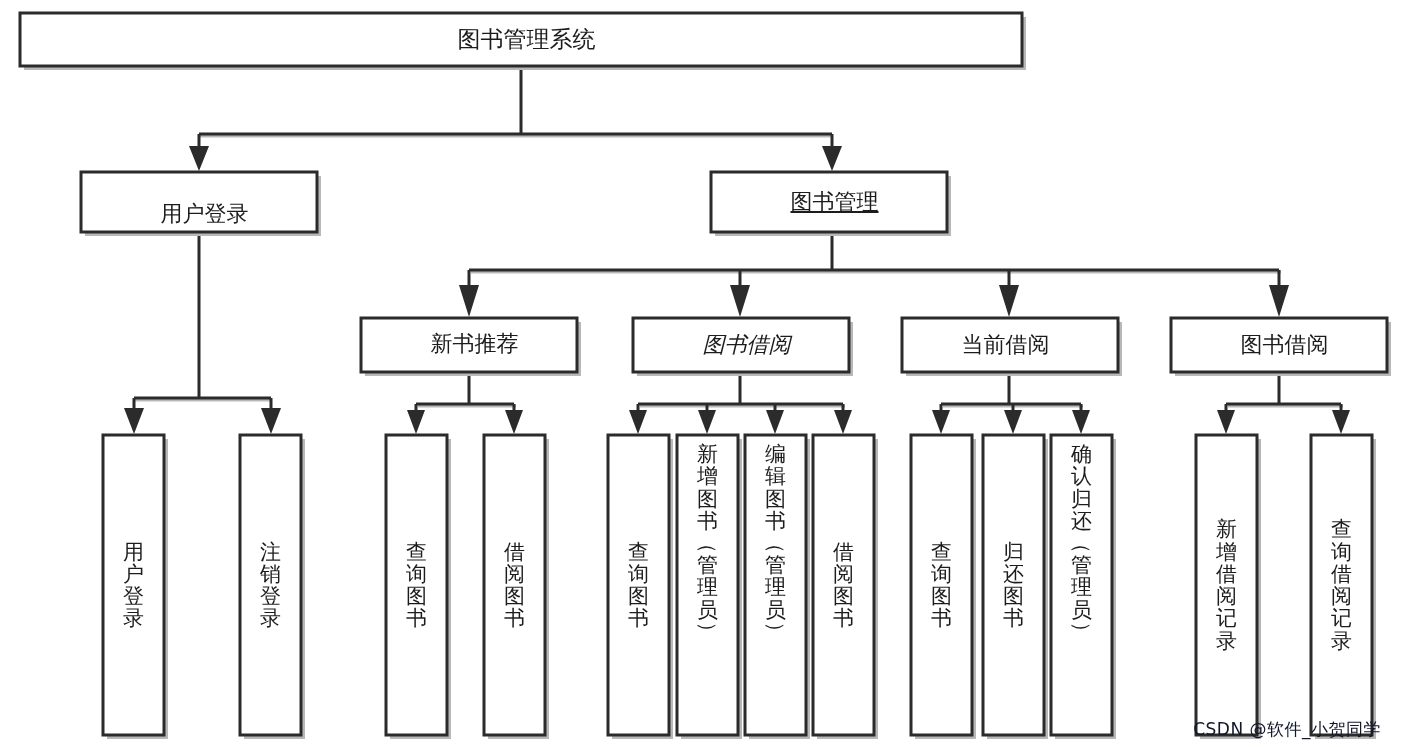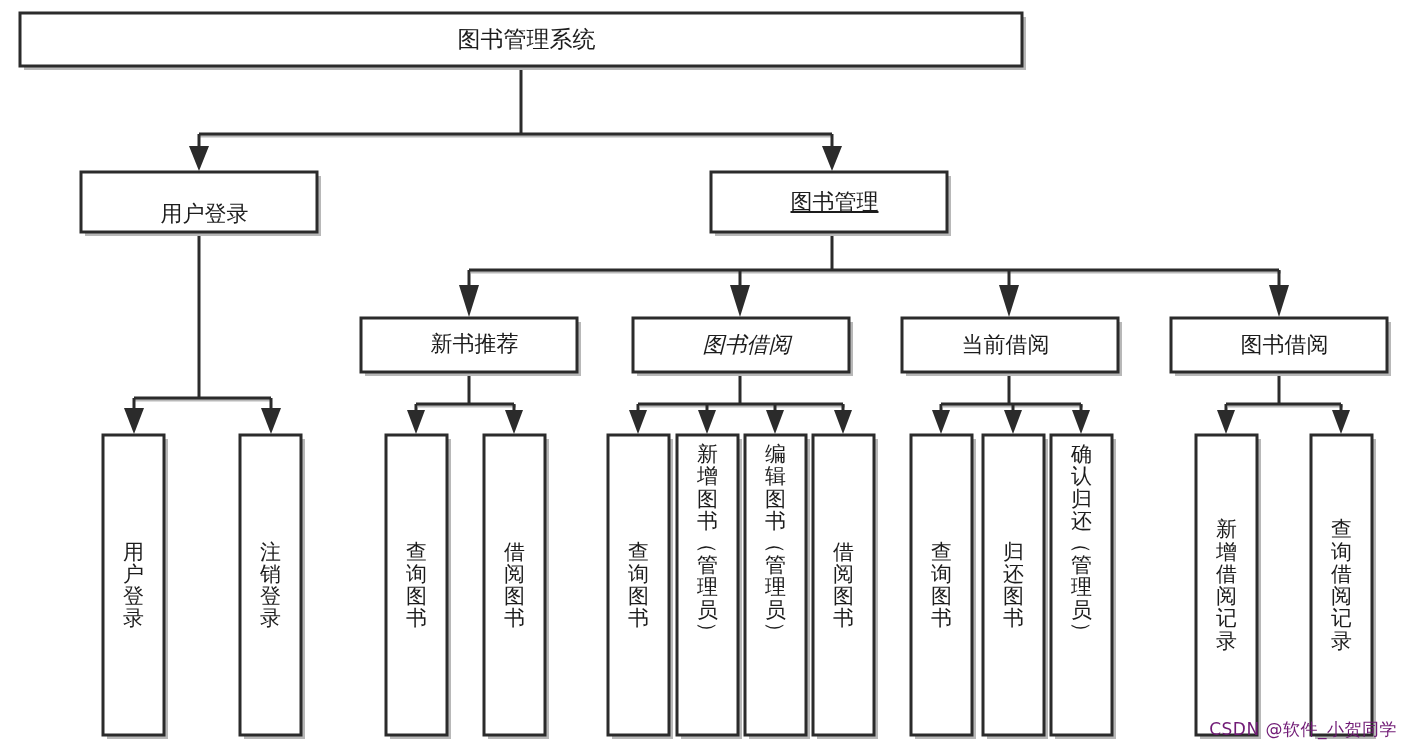--- a/index.html
+++ b/index.html
@@ -43,25 +43,25 @@
     stroke: #b9b9b9;
     stroke-width: 3;
     fill: none;
   }
   .arrow-head {
     fill: #2b2b2b;
     stroke: none;
   }
   .watermark {
     position: absolute;
-    right: 8px;
+    right: 24px;
     bottom: 6px;
     font-family: "DejaVu Sans", "Liberation Sans", sans-serif;
     font-size: 17px;
-    color: #701a75;
+    color: #0f172a;
     letter-spacing: 0.5px;
     white-space: nowrap;
     pointer-events: none;
   }
   .vert-text-wrap {
     position: absolute;
     display: flex;
     flex-direction: column;
     align-items: center;
     justify-content: center;

